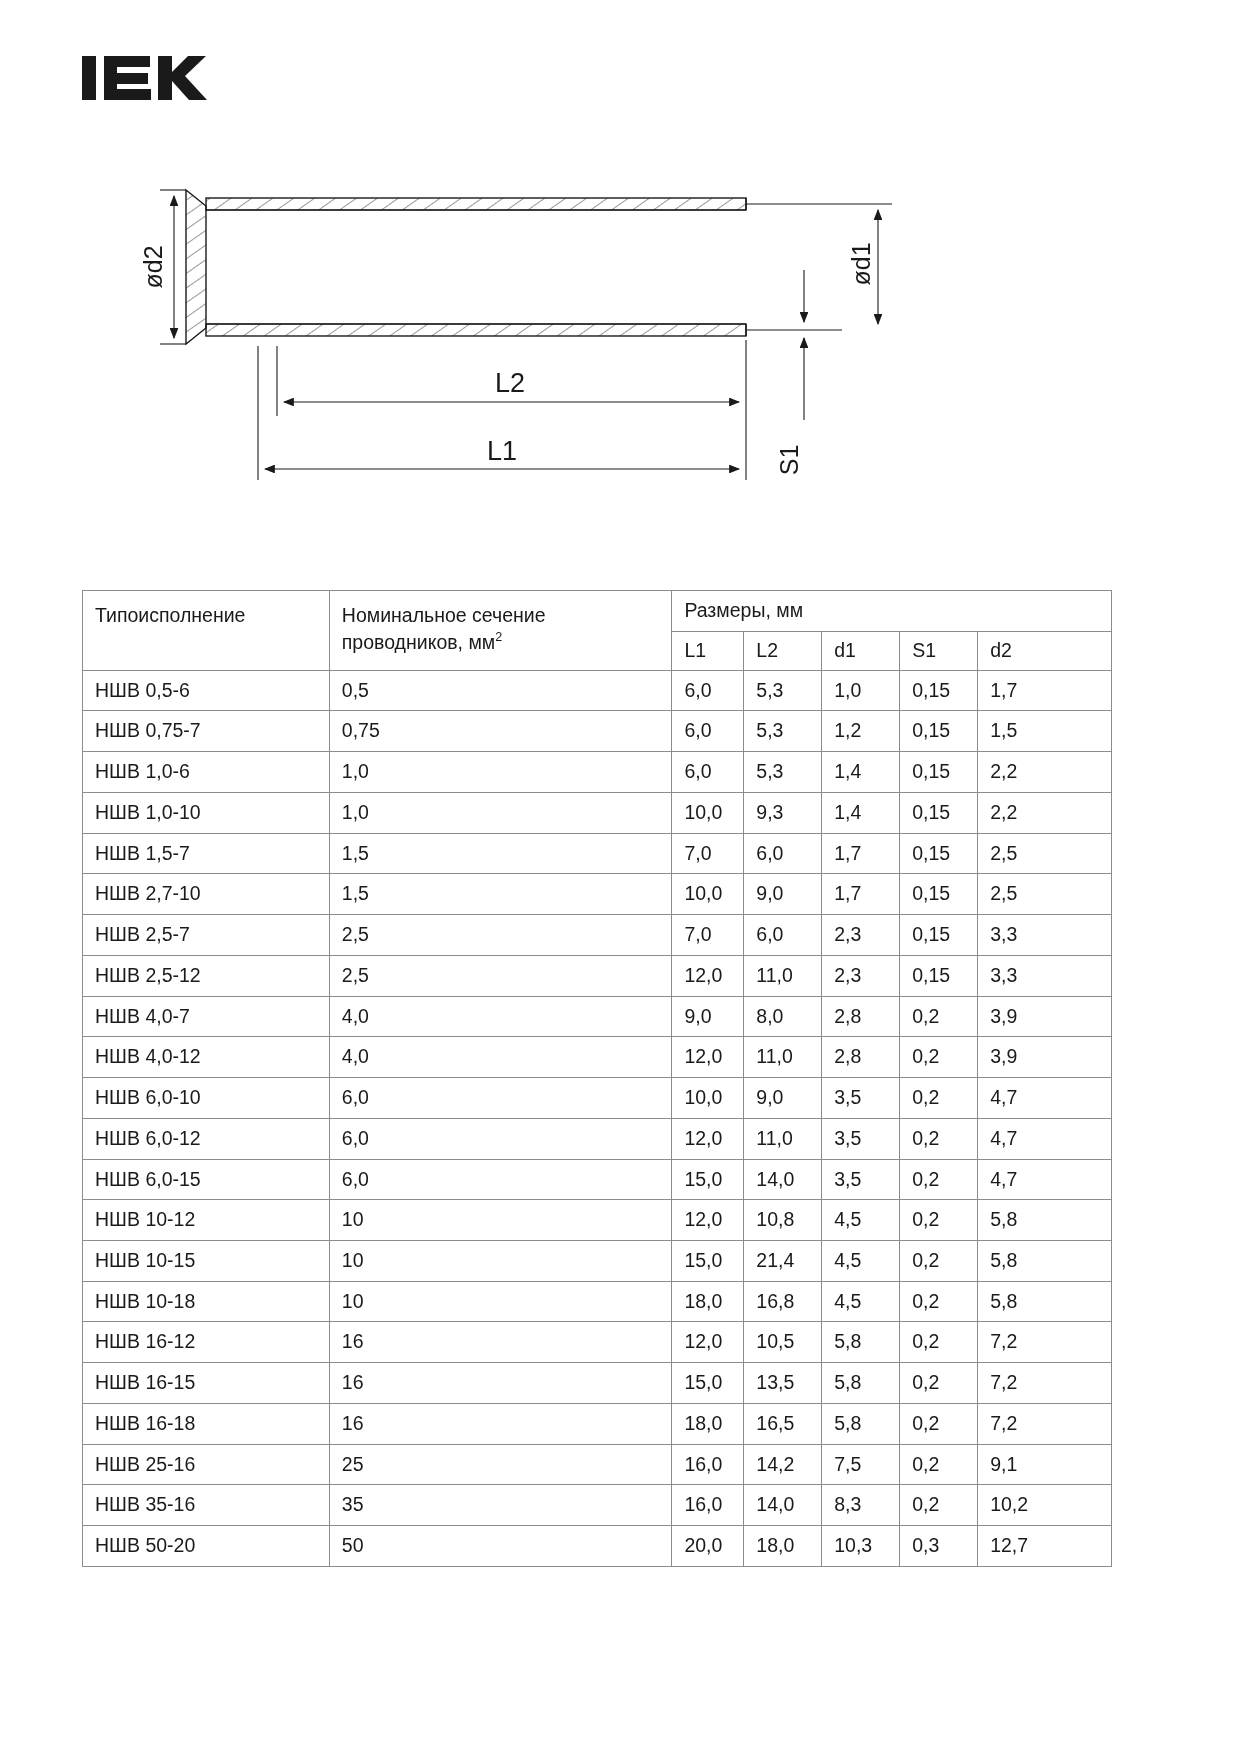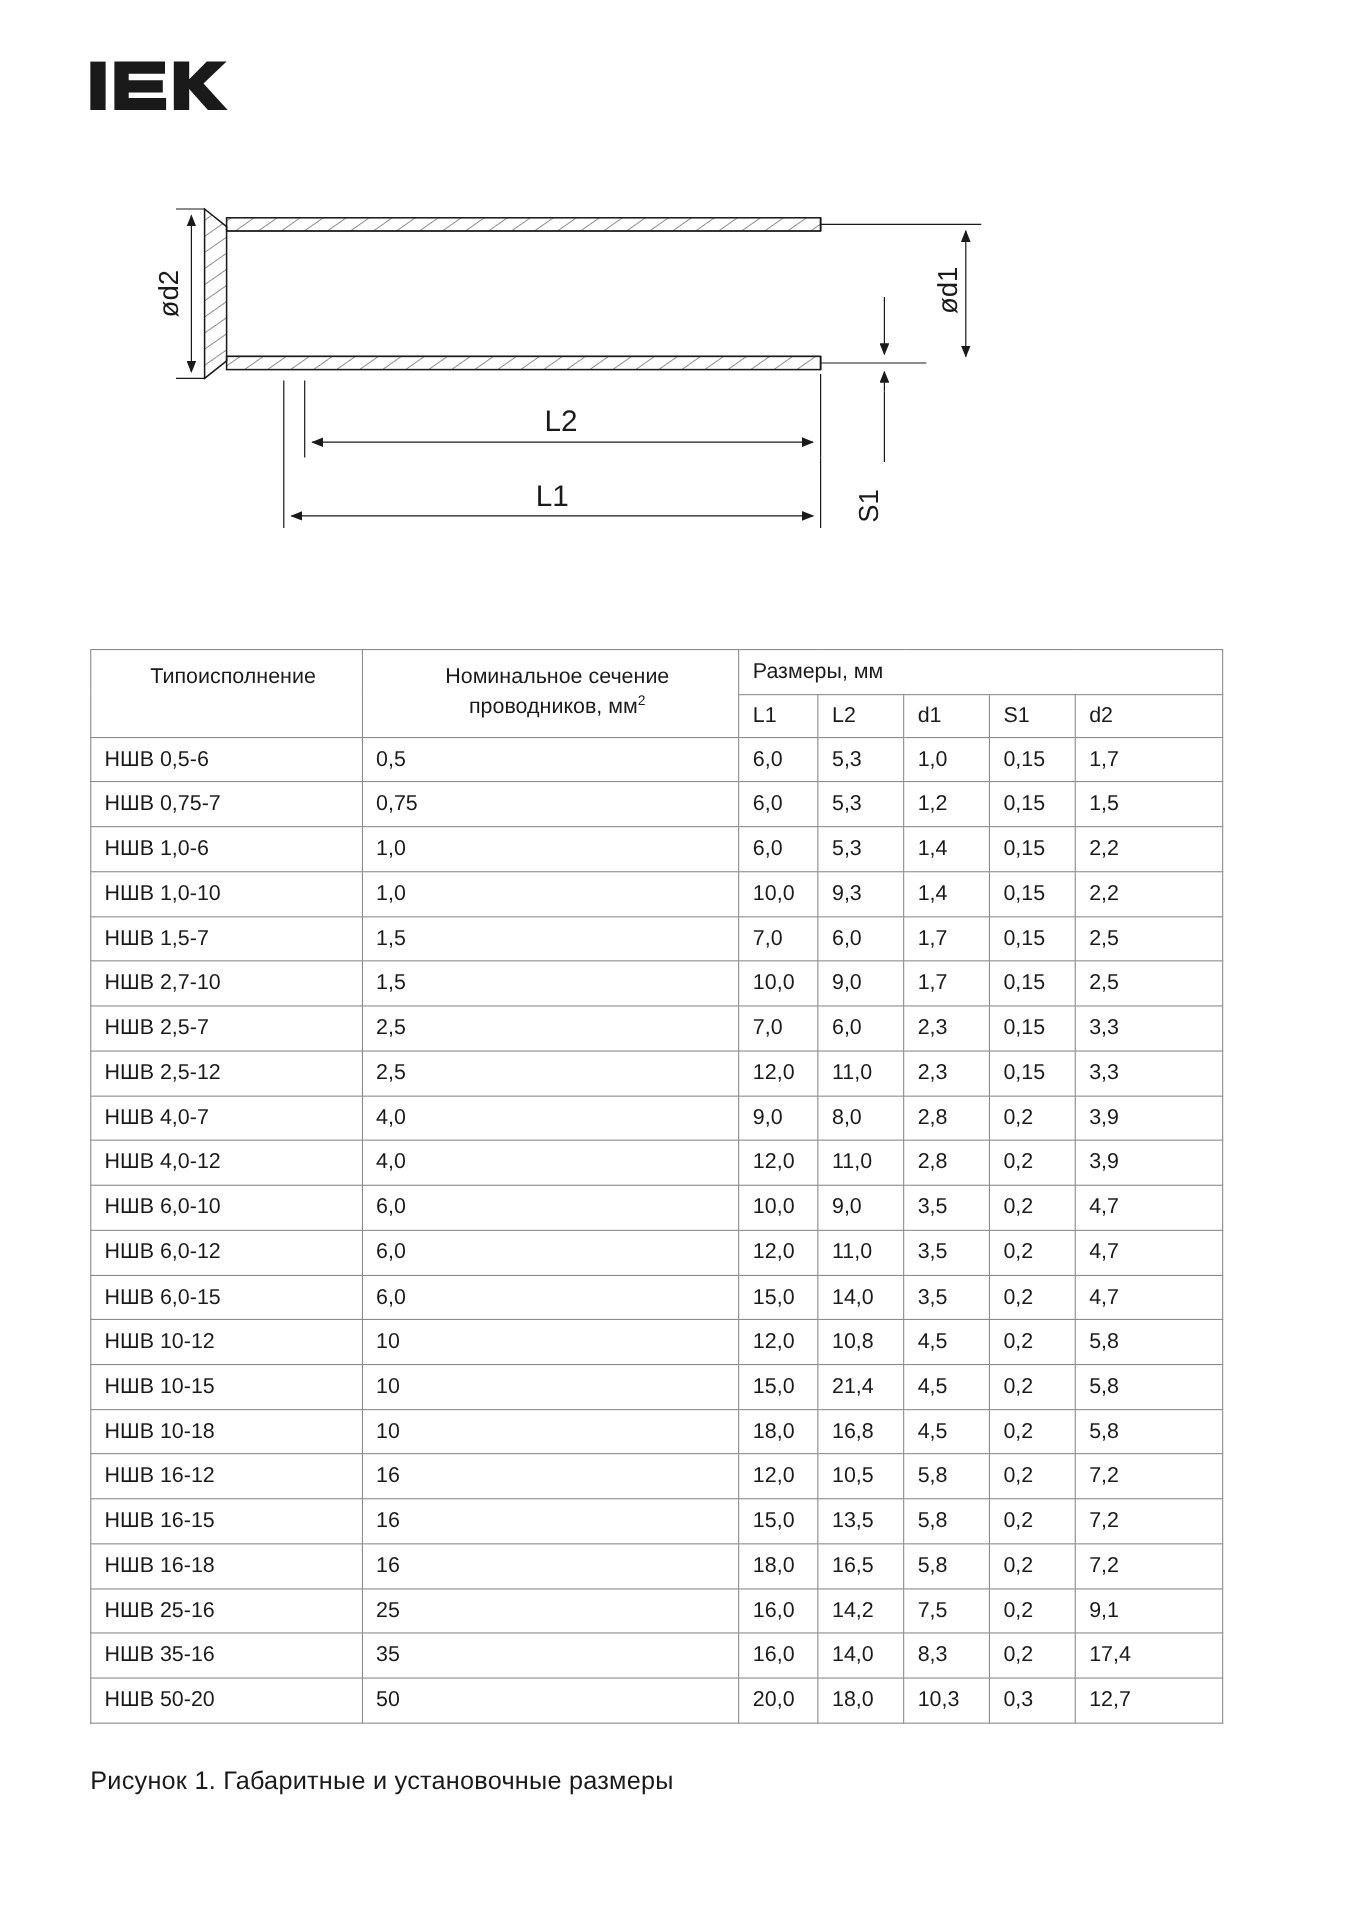--- a/index.html
+++ b/index.html
@@ -66,21 +66,20 @@
   table.spec thead td, table.spec thead th {
     vertical-align: top;
   }
   .cell-pad {
     padding: 7px 0 7px 12px;
     display: block;
     line-height: 1.32;
   }
   .hdr-tall .cell-pad {
     padding-top: 12px;
-    text-align: center;
   }
   
   col.c-type   { width: 247px; }
   col.c-sect   { width: 343px; }
   col.c-l1     { width: 72px; }
   col.c-l2     { width: 78px; }
   col.c-d1     { width: 78px; }
   col.c-s1     { width: 78px; }
   col.c-d2     { width: 134px; }
 
@@ -705,21 +704,21 @@
             <td>
               <span class="cell-pad">14,0</span>
             </td>
             <td>
               <span class="cell-pad">8,3</span>
             </td>
             <td>
               <span class="cell-pad">0,2</span>
             </td>
             <td>
-              <span class="cell-pad">17,4</span>
+              <span class="cell-pad">10,2</span>
             </td>
           </tr>
           <tr>
             <td>
               <span class="cell-pad">НШВ 50-20</span>
             </td>
             <td>
               <span class="cell-pad">50</span>
             </td>
             <td>
@@ -735,15 +734,14 @@
               <span class="cell-pad">0,3</span>
             </td>
             <td>
               <span class="cell-pad">12,7</span>
             </td>
           </tr>
         </tbody>
     </table>
   </div>
 
-  <div class="caption">Рисунок 1. Габаритные и установочные размеры</div>
 
 </div>
 
 </body></html>

